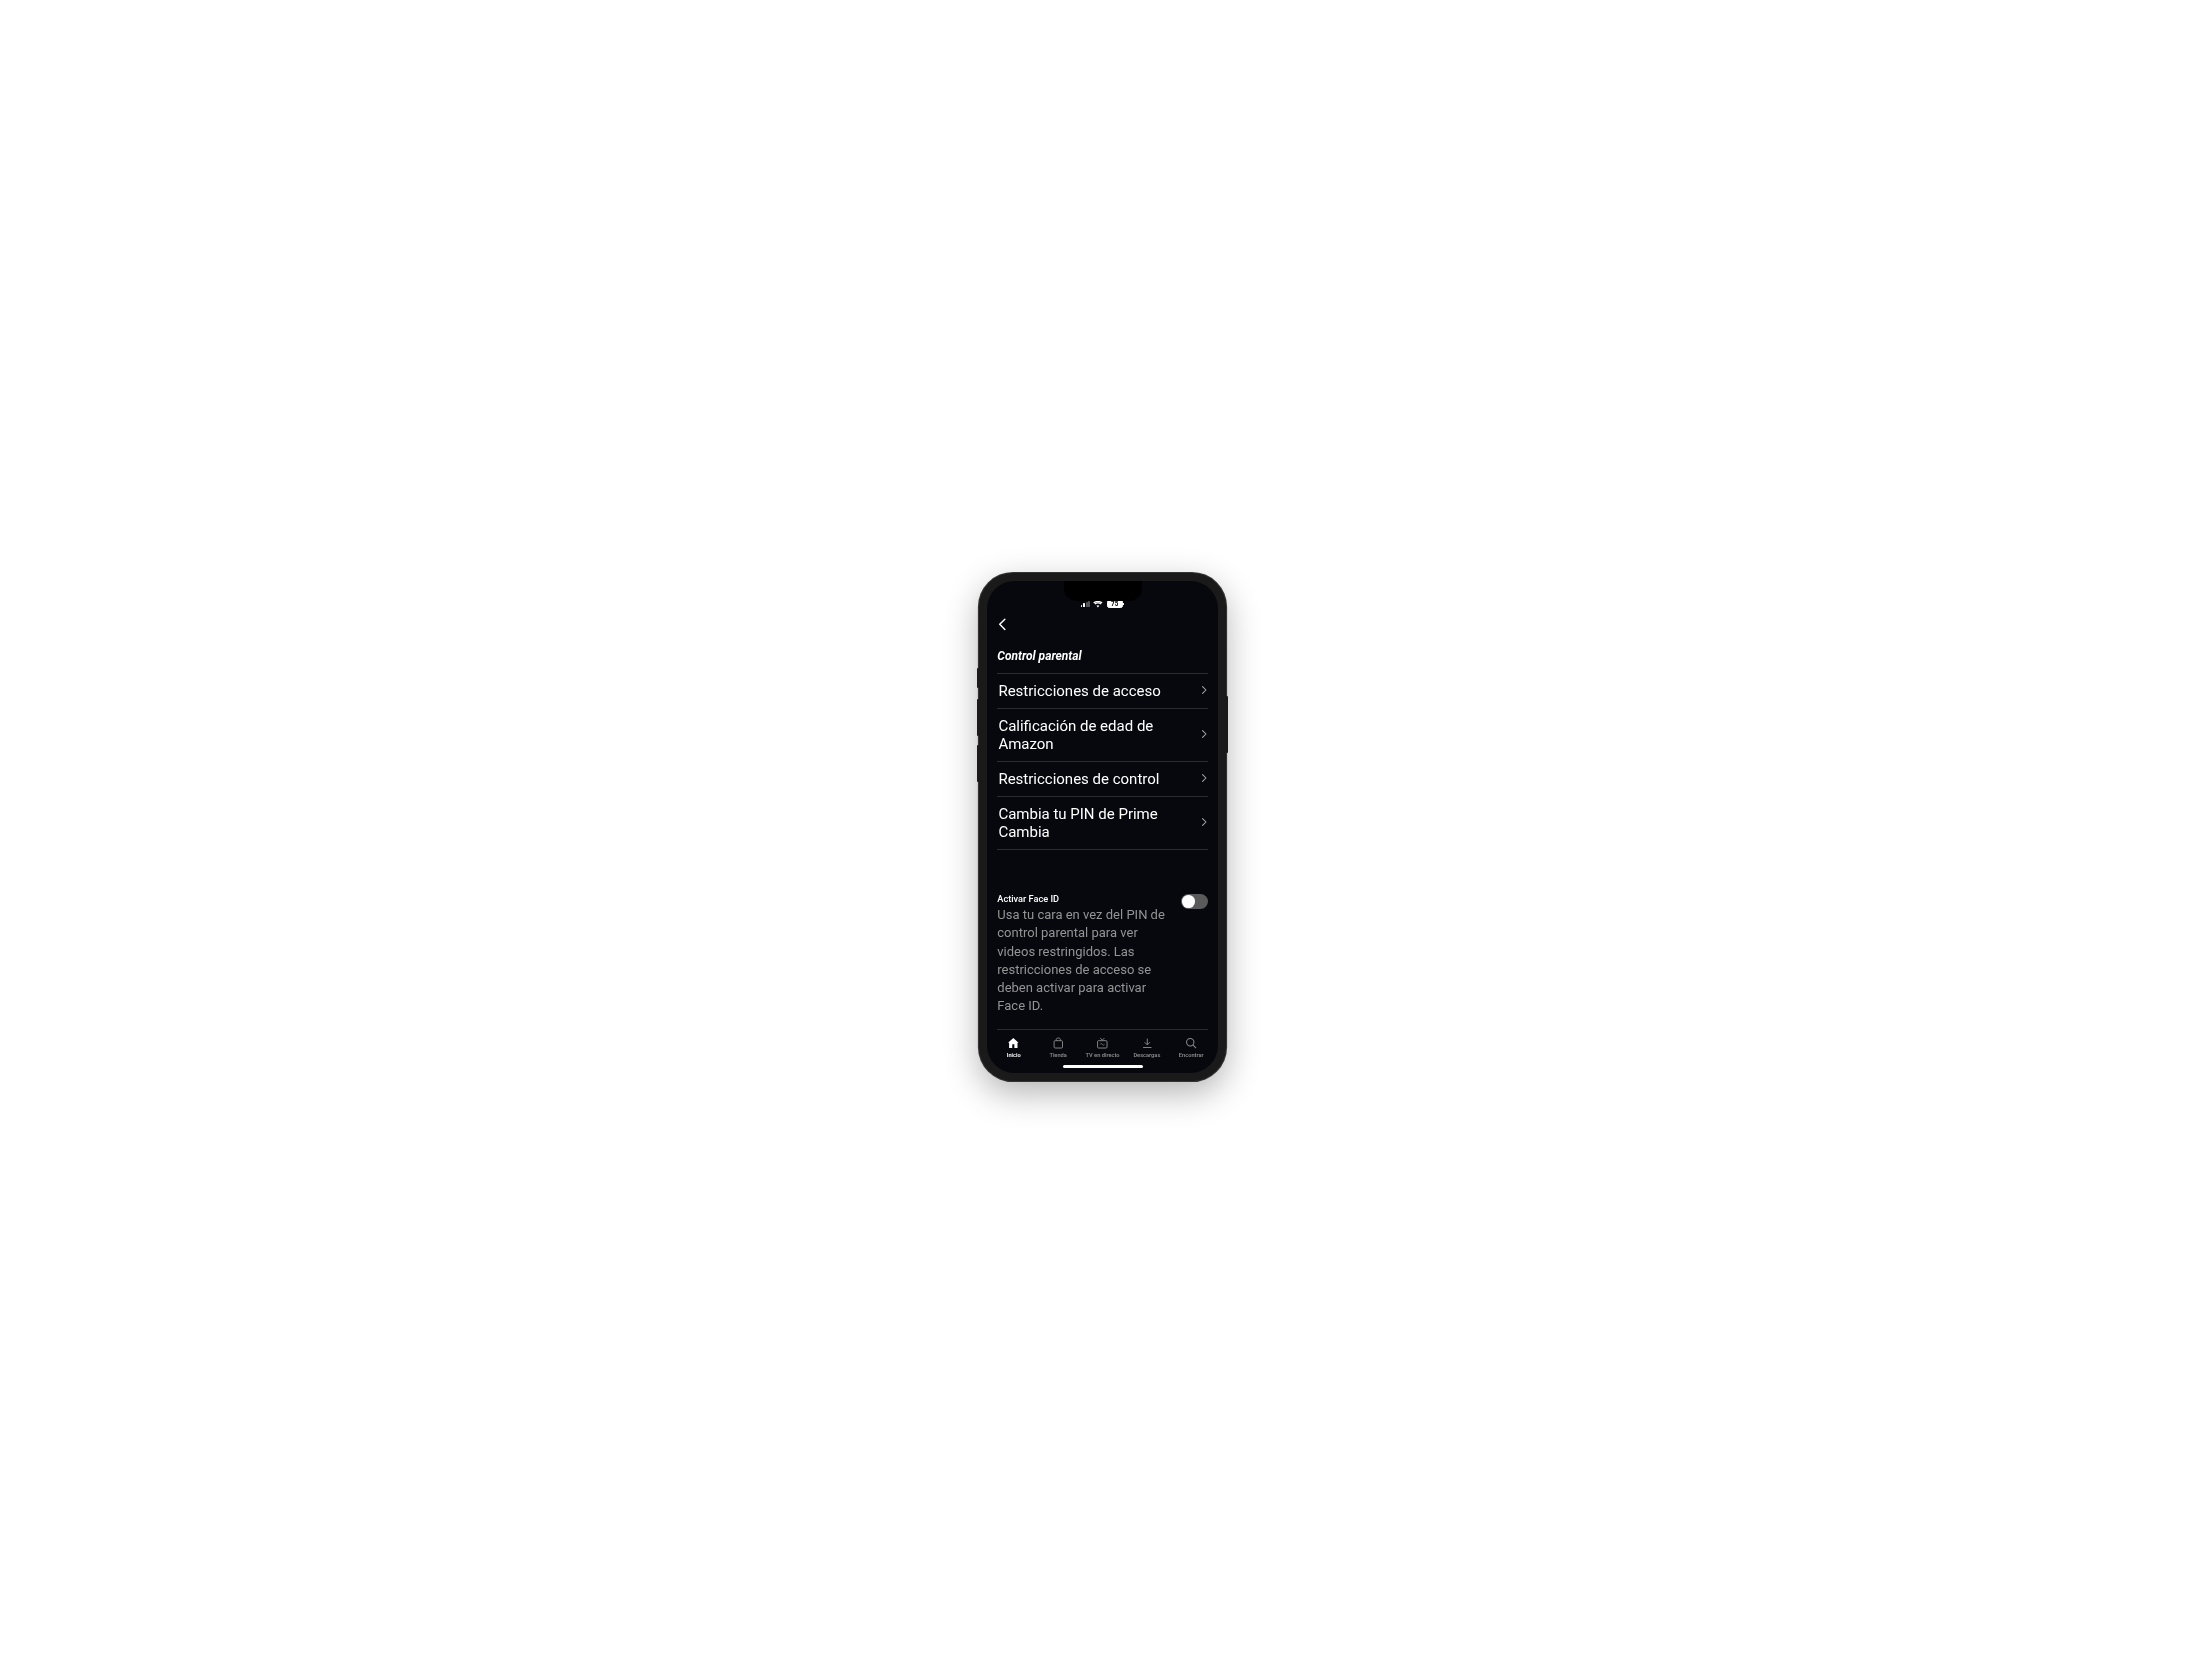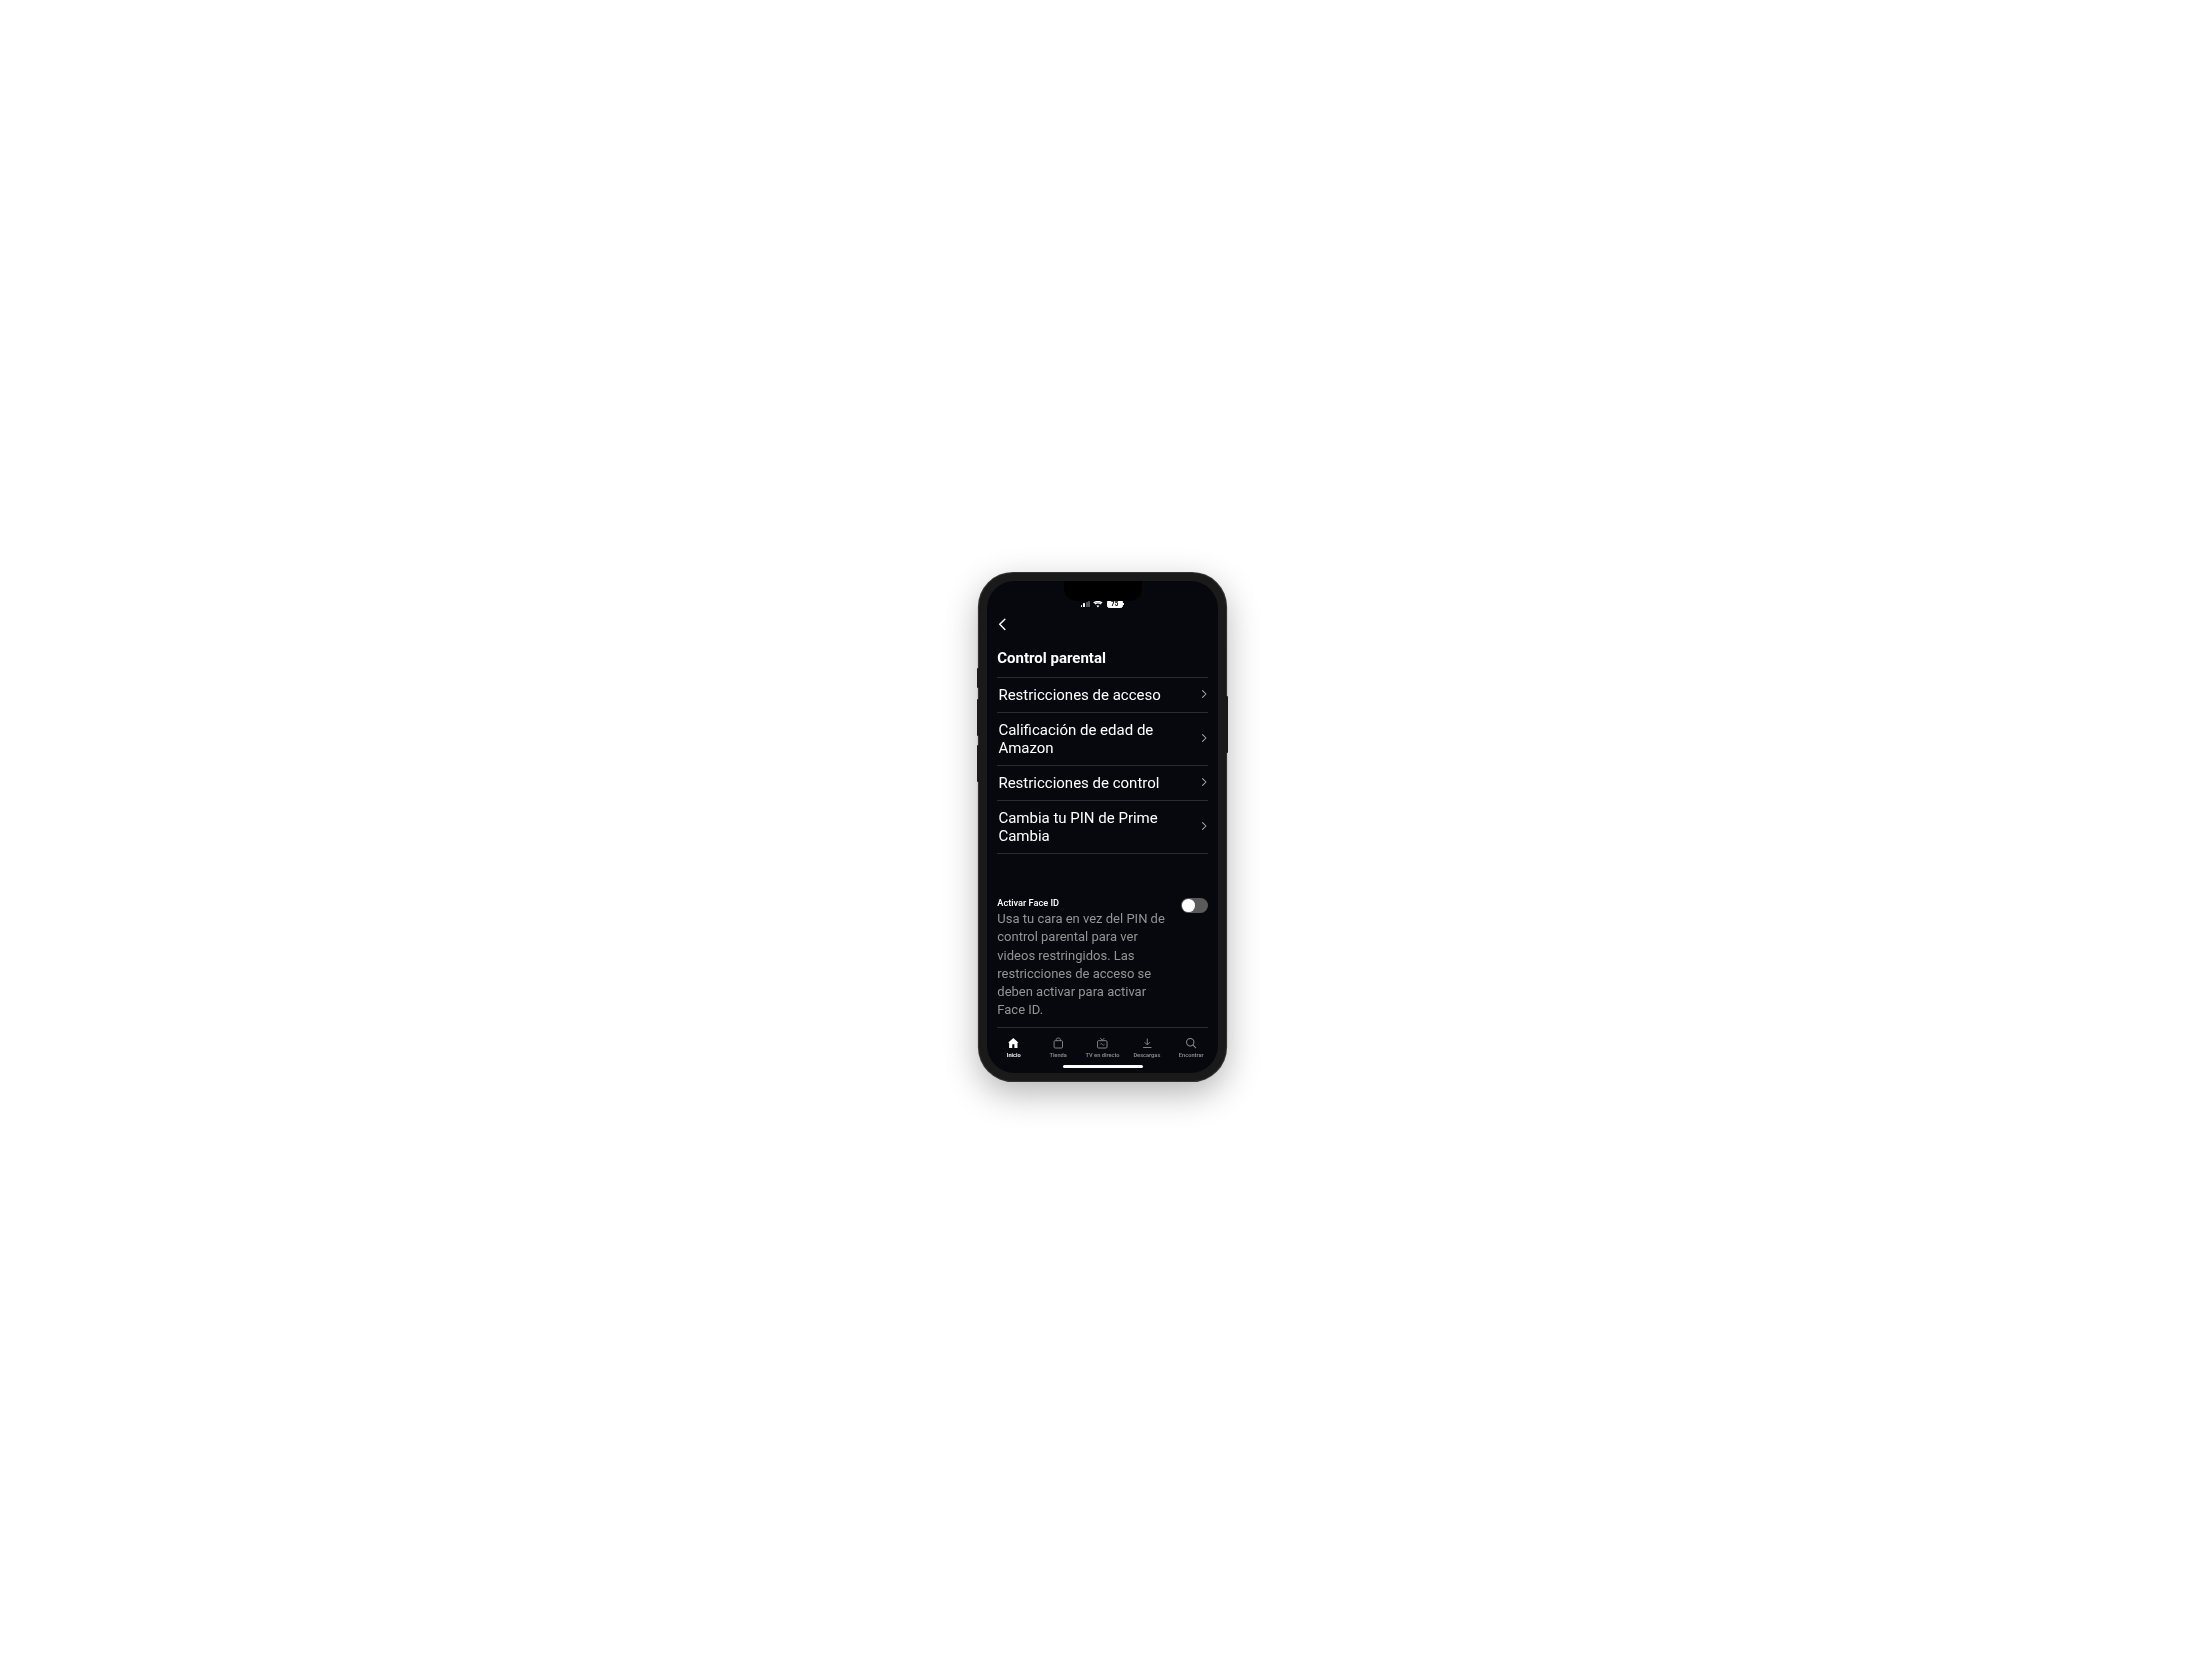--- a/index.html
+++ b/index.html
@@ -174,23 +174,24 @@
       cursor: pointer;
     }
     
     .back-button svg {
       width: 8px;
       height: 12.6px;
     }
     
     .page-title {
       color: #fff;
-      font-size: 15px;
+      font-size: 12px;
       font-weight: 700;
       margin: 10.3px 0 10.3px 0;
+      font-style: italic;
     }
     
     .menu-list {
       border-top: 0.6px solid #2a2c32;
     }
     
     .menu-item {
       display: flex;
       justify-content: space-between;
       align-items: center;
@@ -205,21 +206,21 @@
       font-weight: 400;
     }
     
     .chevron-right svg {
       width: 4.6px;
       height: 8px;
     }
     
     .toggle-section {
       margin-top: 43px;
-      padding-bottom: 8px;
+      padding-bottom: 14px;
       border-bottom: 0.6px solid #2a2c32;
     }
     
     .toggle-row {
       display: flex;
       justify-content: space-between;
       align-items: flex-start;
     }
     
     .toggle-text {

